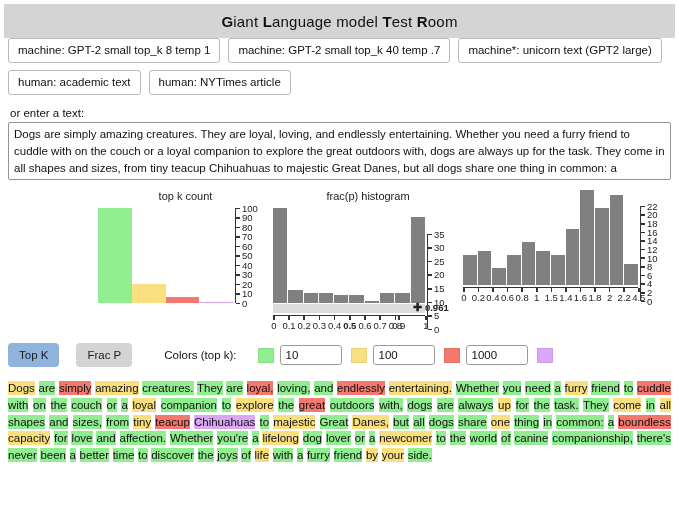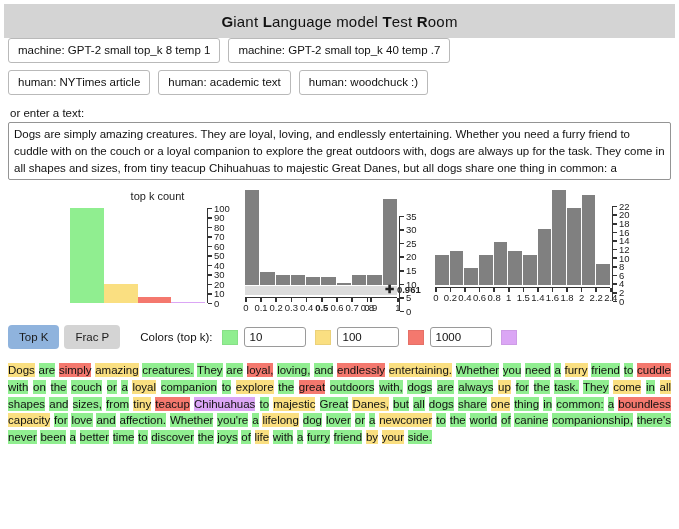--- a/index.html
+++ b/index.html
@@ -43,21 +43,21 @@
   }
 
   .analyze-btn {
     margin-top:6px;
     background:#e7e7e7; border:1px solid #6f86b5; border-radius:3px;
     padding:5px 11px; font-size:11.5px; cursor:pointer;
     font-family:"Liberation Sans", sans-serif; color:#111;
   }
 
   
-  .charts { display:flex; margin:8px 0 0 70px; gap:0; }
+  .charts { display:flex; margin:8px 0 0 98px; gap:0; }
   .chart { position:relative; }
   .chart-title { text-align:center; font-size:11px; color:#222; margin-bottom:6px; }
   .plot { display:flex; align-items:flex-end; }
   .bars { display:flex; align-items:flex-end; height:95px; }
   .bar { background:#808080; }
   .axis {
     position:relative; height:95px; width:30px; margin-left:2px;
     border-left:1.6px solid #333;
   }
   .tick { position:absolute; left:0; display:flex; align-items:center; height:0; }
@@ -66,21 +66,21 @@
 
   .xband { background:#dcdcdc; height:9px; position:relative; margin-top:1px; }
   .marker { position:absolute; top:-2px; font-size:9.5px; font-weight:bold; color:#222; white-space:nowrap; line-height:1; }
   .marker b { font-size:11px; }
   .xaxis { position:relative; height:14px; margin-top:2px; border-top:1.6px solid #333; }
   .xtick { position:absolute; top:0; }
   .xtick i { display:block; width:1.6px; height:4px; background:#333; }
   .xtick span { position:absolute; top:4px; left:50%; transform:translateX(-50%); font-size:9.5px; color:#222; white-space:nowrap; }
 
   
-  .controls { display:flex; align-items:center; gap:0; margin:14px 0 0 8px; }
+  .controls { display:flex; align-items:center; gap:12px; margin:14px 0 0 8px; }
   .tab {
     padding:6px 11px; font-size:11.5px; border:none; border-radius:4px;
     font-family:"Liberation Sans", sans-serif; cursor:pointer; color:#1b1b1b;
   }
   .tab.active { background:#8fb3dd; }
   .tab.idle { background:#d4d4d4; margin-left:5px; }
   .colors-label { margin-left:20px; font-size:11.5px; }
   .swatch { width:16px; height:15px; display:inline-block; border:1px solid rgba(0,0,0,.06); margin-left:9px; vertical-align:middle; }
   .cinput {
     width:62px; margin-left:6px; padding:3px 5px; font-size:11.5px;
@@ -103,26 +103,26 @@
   <h1><b>G</b>iant <b>L</b>anguage model <b>T</b>est <b>R</b>oom</h1>
 </div>
 
 <div class="wrap">
 
   
 
   <div class="btnrow">
     <button class="demo-btn">machine: GPT-2 small top_k 8 temp 1</button>
     <button class="demo-btn">machine: GPT-2 small top_k 40 temp .7</button>
+    <button class="demo-btn">machine*: unicorn text (GPT2 large)</button>
   </div>
 
   <div class="btnrow">
+    <button class="demo-btn">human: academic text</button>
     <button class="demo-btn">human: NYTimes article</button>
-    <button class="demo-btn">human: academic text</button>
-    <button class="demo-btn">human: woodchuck :)</button>
   </div>
 
   
   <div class="or-label">or enter a text:</div>
   <textarea class="input-text" placeholder="" style="">Dogs are simply amazing creatures. They are loyal, loving, and endlessly entertaining. Whether you need a furry friend to cuddle with on the couch or a loyal companion to explore the great outdoors with, dogs are always up for the task. They come in all shapes and sizes, from tiny teacup Chihuahuas to majestic Great Danes, but all dogs share one thing in common: a</textarea>
 
 </div>
 
 <div class="charts">
 
@@ -178,20 +178,21 @@
           </div>
           <div class="tick" style="bottom: 95px;">
             <i></i>
             <span>100</span>
           </div>
         </div>
     </div>
   </div>
 
   <div class="chart" style="width:190px;">
+    <div class="chart-title">frac(p) histogram</div>
     <div class="plot">
       <div style="width:152px;">
         <div class="bars" id="c2bars" style="width:152px;">
             <div class="bar" style="width: 14.3px; height: 95px; background: rgb(128, 128, 128); margin-right: 1px;"></div>
             <div class="bar" style="width: 14.3px; height: 13.5714px; background: rgb(128, 128, 128); margin-right: 1px;"></div>
             <div class="bar" style="width: 14.3px; height: 10.8571px; background: rgb(128, 128, 128); margin-right: 1px;"></div>
             <div class="bar" style="width: 14.3px; height: 10.8571px; background: rgb(128, 128, 128); margin-right: 1px;"></div>
             <div class="bar" style="width: 14.3px; height: 8.14286px; background: rgb(128, 128, 128); margin-right: 1px;"></div>
             <div class="bar" style="width: 14.3px; height: 8.14286px; background: rgb(128, 128, 128); margin-right: 1px;"></div>
             <div class="bar" style="width: 14.3px; height: 2.71429px; background: rgb(128, 128, 128); margin-right: 1px;"></div>
@@ -347,21 +348,21 @@
             <div class="xtick" style="left: 145.833px;">
               <i></i>
               <span>2</span>
             </div>
             <div class="xtick" style="left: 160.417px;">
               <i></i>
               <span>2.2</span>
             </div>
             <div class="xtick" style="left: 175px;">
               <i></i>
-              <span>2.4</span>
+              <span>4.5</span>
             </div>
           </div>
       </div>
       <div class="axis" id="c3axis">
           <div class="tick" style="bottom: 0px;">
             <i></i>
             <span>0</span>
           </div>
           <div class="tick" style="bottom: 8.63636px;">
             <i></i>

